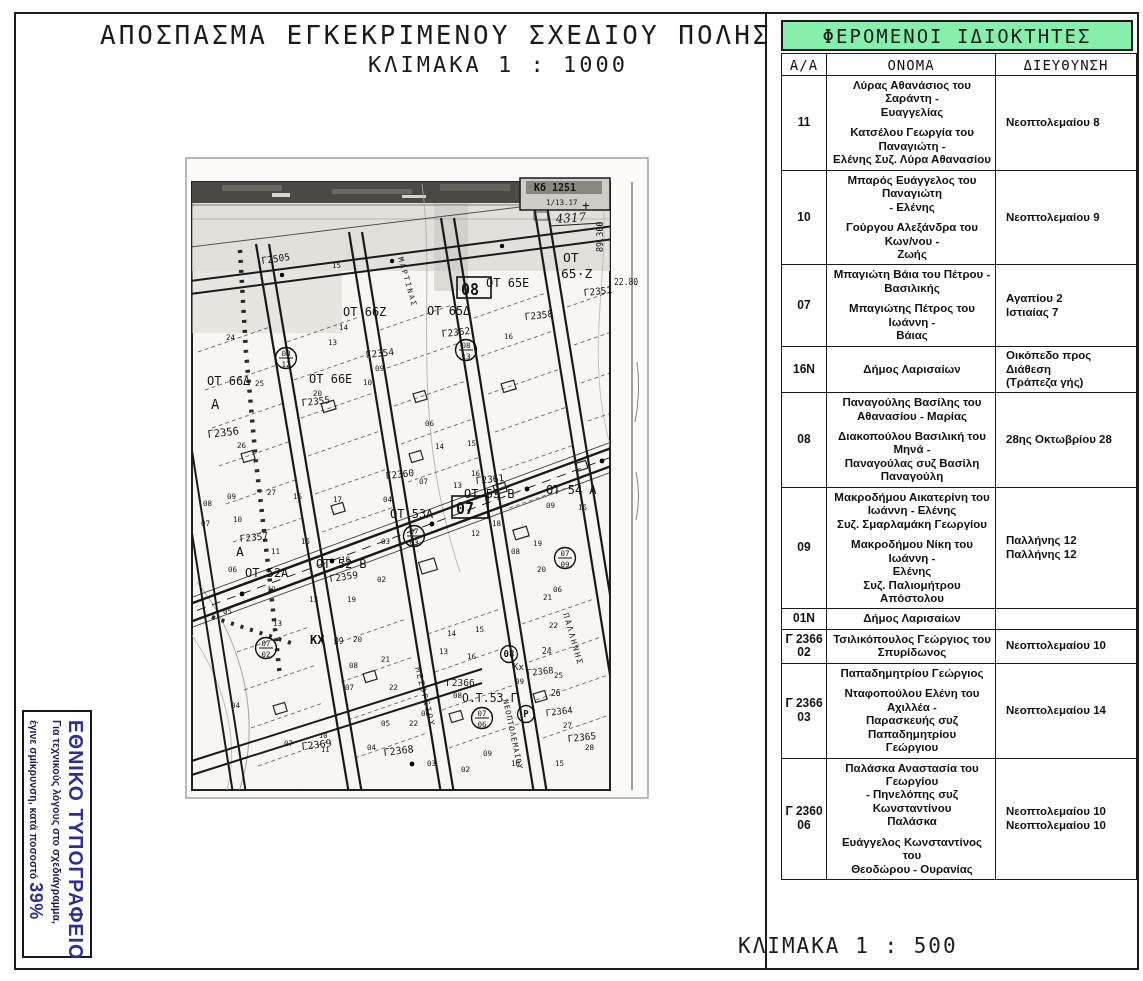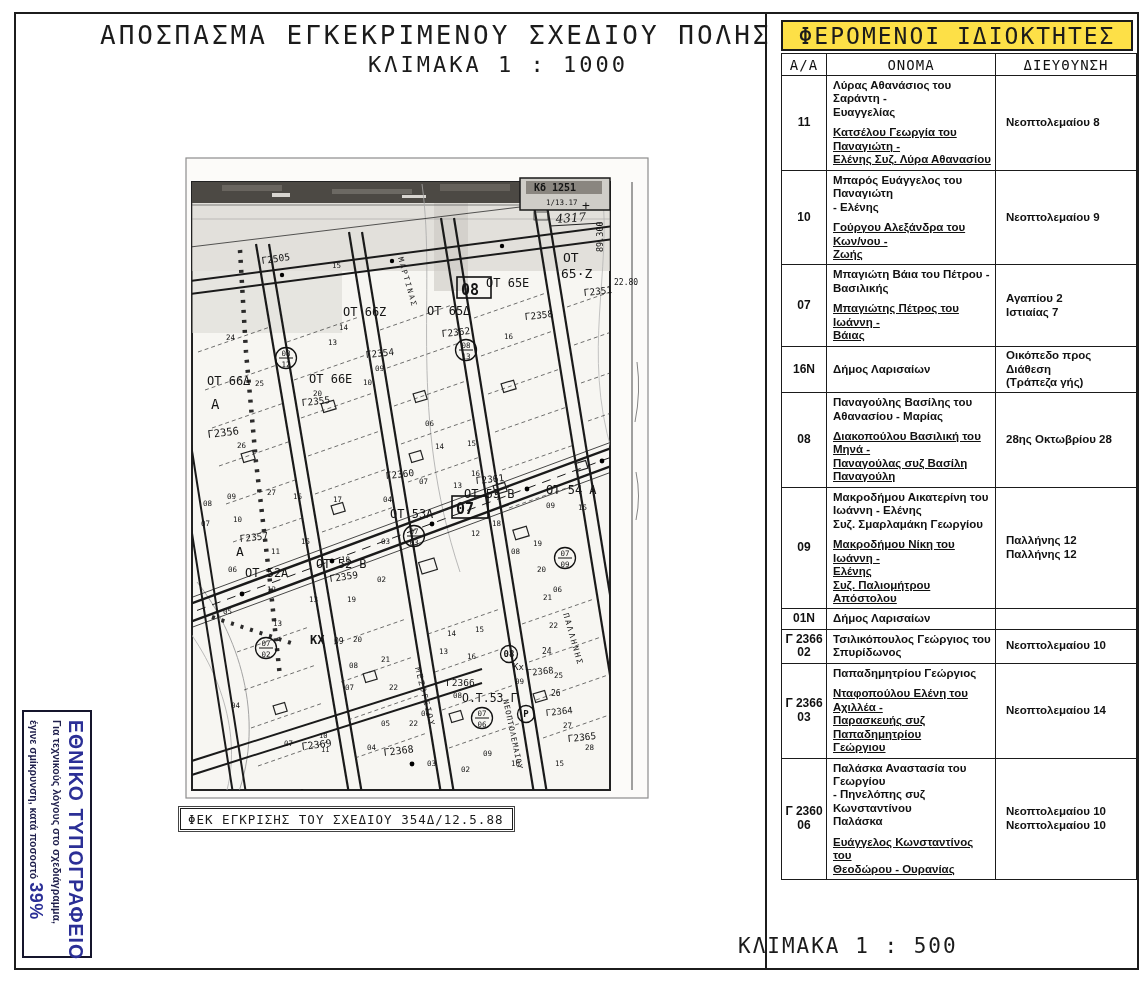--- a/index.html
+++ b/index.html
@@ -19,30 +19,30 @@
   .stamp{position:absolute;left:92px;top:710px;width:248px;height:70px;transform:rotate(90deg);
       transform-origin:0 0;border:2px solid #15152c;background:#fff;box-sizing:border-box;
       padding:3px 8px 0 8px;}
   .stamp-title{font-size:19.5px;font-weight:bold;letter-spacing:1px;white-space:nowrap;}
   .stamp-line{font-size:10.5px;font-weight:bold;color:#20204d;line-height:1.45;white-space:nowrap;}
   .stamp-pct{font-size:18px;font-weight:bold;letter-spacing:0.5px;}
   .scale-500{position:absolute;left:738px;top:934px;font-size:21px;letter-spacing:2px;white-space:nowrap;}
   
   .otable{position:absolute;left:781px;top:20px;width:352px;}
   .ttitle{box-sizing:border-box;width:100%;border:2px solid #1b1b1b;height:31px;line-height:29px;
-      text-align:center;font-size:23px;letter-spacing:2px;background:#fde047;}
+      text-align:center;font-size:19px;letter-spacing:2px;background:#86efac;}
   table.owners{border-collapse:collapse;width:352px;table-layout:fixed;background:#fff;margin-top:2px;}
   table.owners th,table.owners td{border:1.5px solid #1b1b1b;}
   table.owners th{font-family:"DejaVu Sans Mono",monospace;font-weight:normal;font-size:14px;
       letter-spacing:1px;height:21px;padding:0;}
   td.aa{width:44px;text-align:center;font-weight:bold;font-size:12px;white-space:pre-line;
       vertical-align:middle;line-height:1.15;}
-  td.nm{width:168px;padding:3px 4px 3px 6px;vertical-align:middle;}
+  td.nm{width:168px;padding:3px 4px 3px 6px;vertical-align:middle;text-align:center;}
   td.nm .ngrp{font-weight:bold;font-size:11.5px;line-height:1.17;white-space:pre-line;}
-  td.nm .ngrp + .ngrp{margin-top:7px;text-decoration:underline;}
+  td.nm .ngrp + .ngrp{margin-top:7px;}
   td.ad{width:140px;padding:2px 4px 2px 10px;vertical-align:middle;}
   td.ad .ad-inner{display:flex;flex-direction:column;justify-content:space-evenly;height:100%;min-height:100%;}
   td.ad .agrp{font-weight:bold;font-size:11.5px;line-height:1.2;white-space:pre-line;}
 </style>
 </head>
 <body>
 
 <div class="page">
   <div class="frame"></div>
   <div class="divider"></div>
@@ -344,21 +344,20 @@
           <text x="381" y="576" font-size="7.5" fill="#151515" font-family="&quot;DejaVu Sans Mono&quot;,monospace">27</text>
           <text x="386" y="590" font-size="9.5" fill="#151515" font-family="&quot;DejaVu Sans Mono&quot;,monospace" transform="rotate(-6 386 590)">Γ2365</text>
           <text x="403" y="598" font-size="7.5" fill="#151515" font-family="&quot;DejaVu Sans Mono&quot;,monospace">28</text>
           <text x="381" y="462" font-size="8" fill="#151515" font-family="&quot;DejaVu Sans Mono&quot;,monospace" letter-spacing="2" transform="rotate(74 381 462)">ΠΑΛΛΗΝΗΣ</text>
           <text x="329" y="614" font-size="7.5" fill="#151515" font-family="&quot;DejaVu Sans Mono&quot;,monospace">10</text>
           <text x="373" y="614" font-size="7.5" fill="#151515" font-family="&quot;DejaVu Sans Mono&quot;,monospace">15</text>
         </g>
     </svg>
   </div>
 
-  <div class="fek-box cad">ΦΕΚ ΕΓΚΡΙΣΗΣ ΤΟΥ ΣΧΕΔΙΟΥ   354Δ/12.5.88</div>
 
   <div class="stamp">
     <div class="stamp-title" style="color: rgb(43, 47, 150);">ΕΘΝΙΚΟ ΤΥΠΟΓΡΑΦΕΙΟ</div>
     <div class="stamp-line">Για τεχνικούς λόγους στο σχεδιάγραμμα,</div>
     <div class="stamp-line"><span>έγινε σμίκρυνση, κατά ποσοστό </span><span class="stamp-pct" style="color: rgb(43, 47, 150);">39%</span></div>
   </div>
 
   <div class="otable">
     <div class="ttitle cad">ΦΕΡΟΜΕΝΟΙ ΙΔΙΟΚΤΗΤΕΣ</div>
     <table class="owners">

